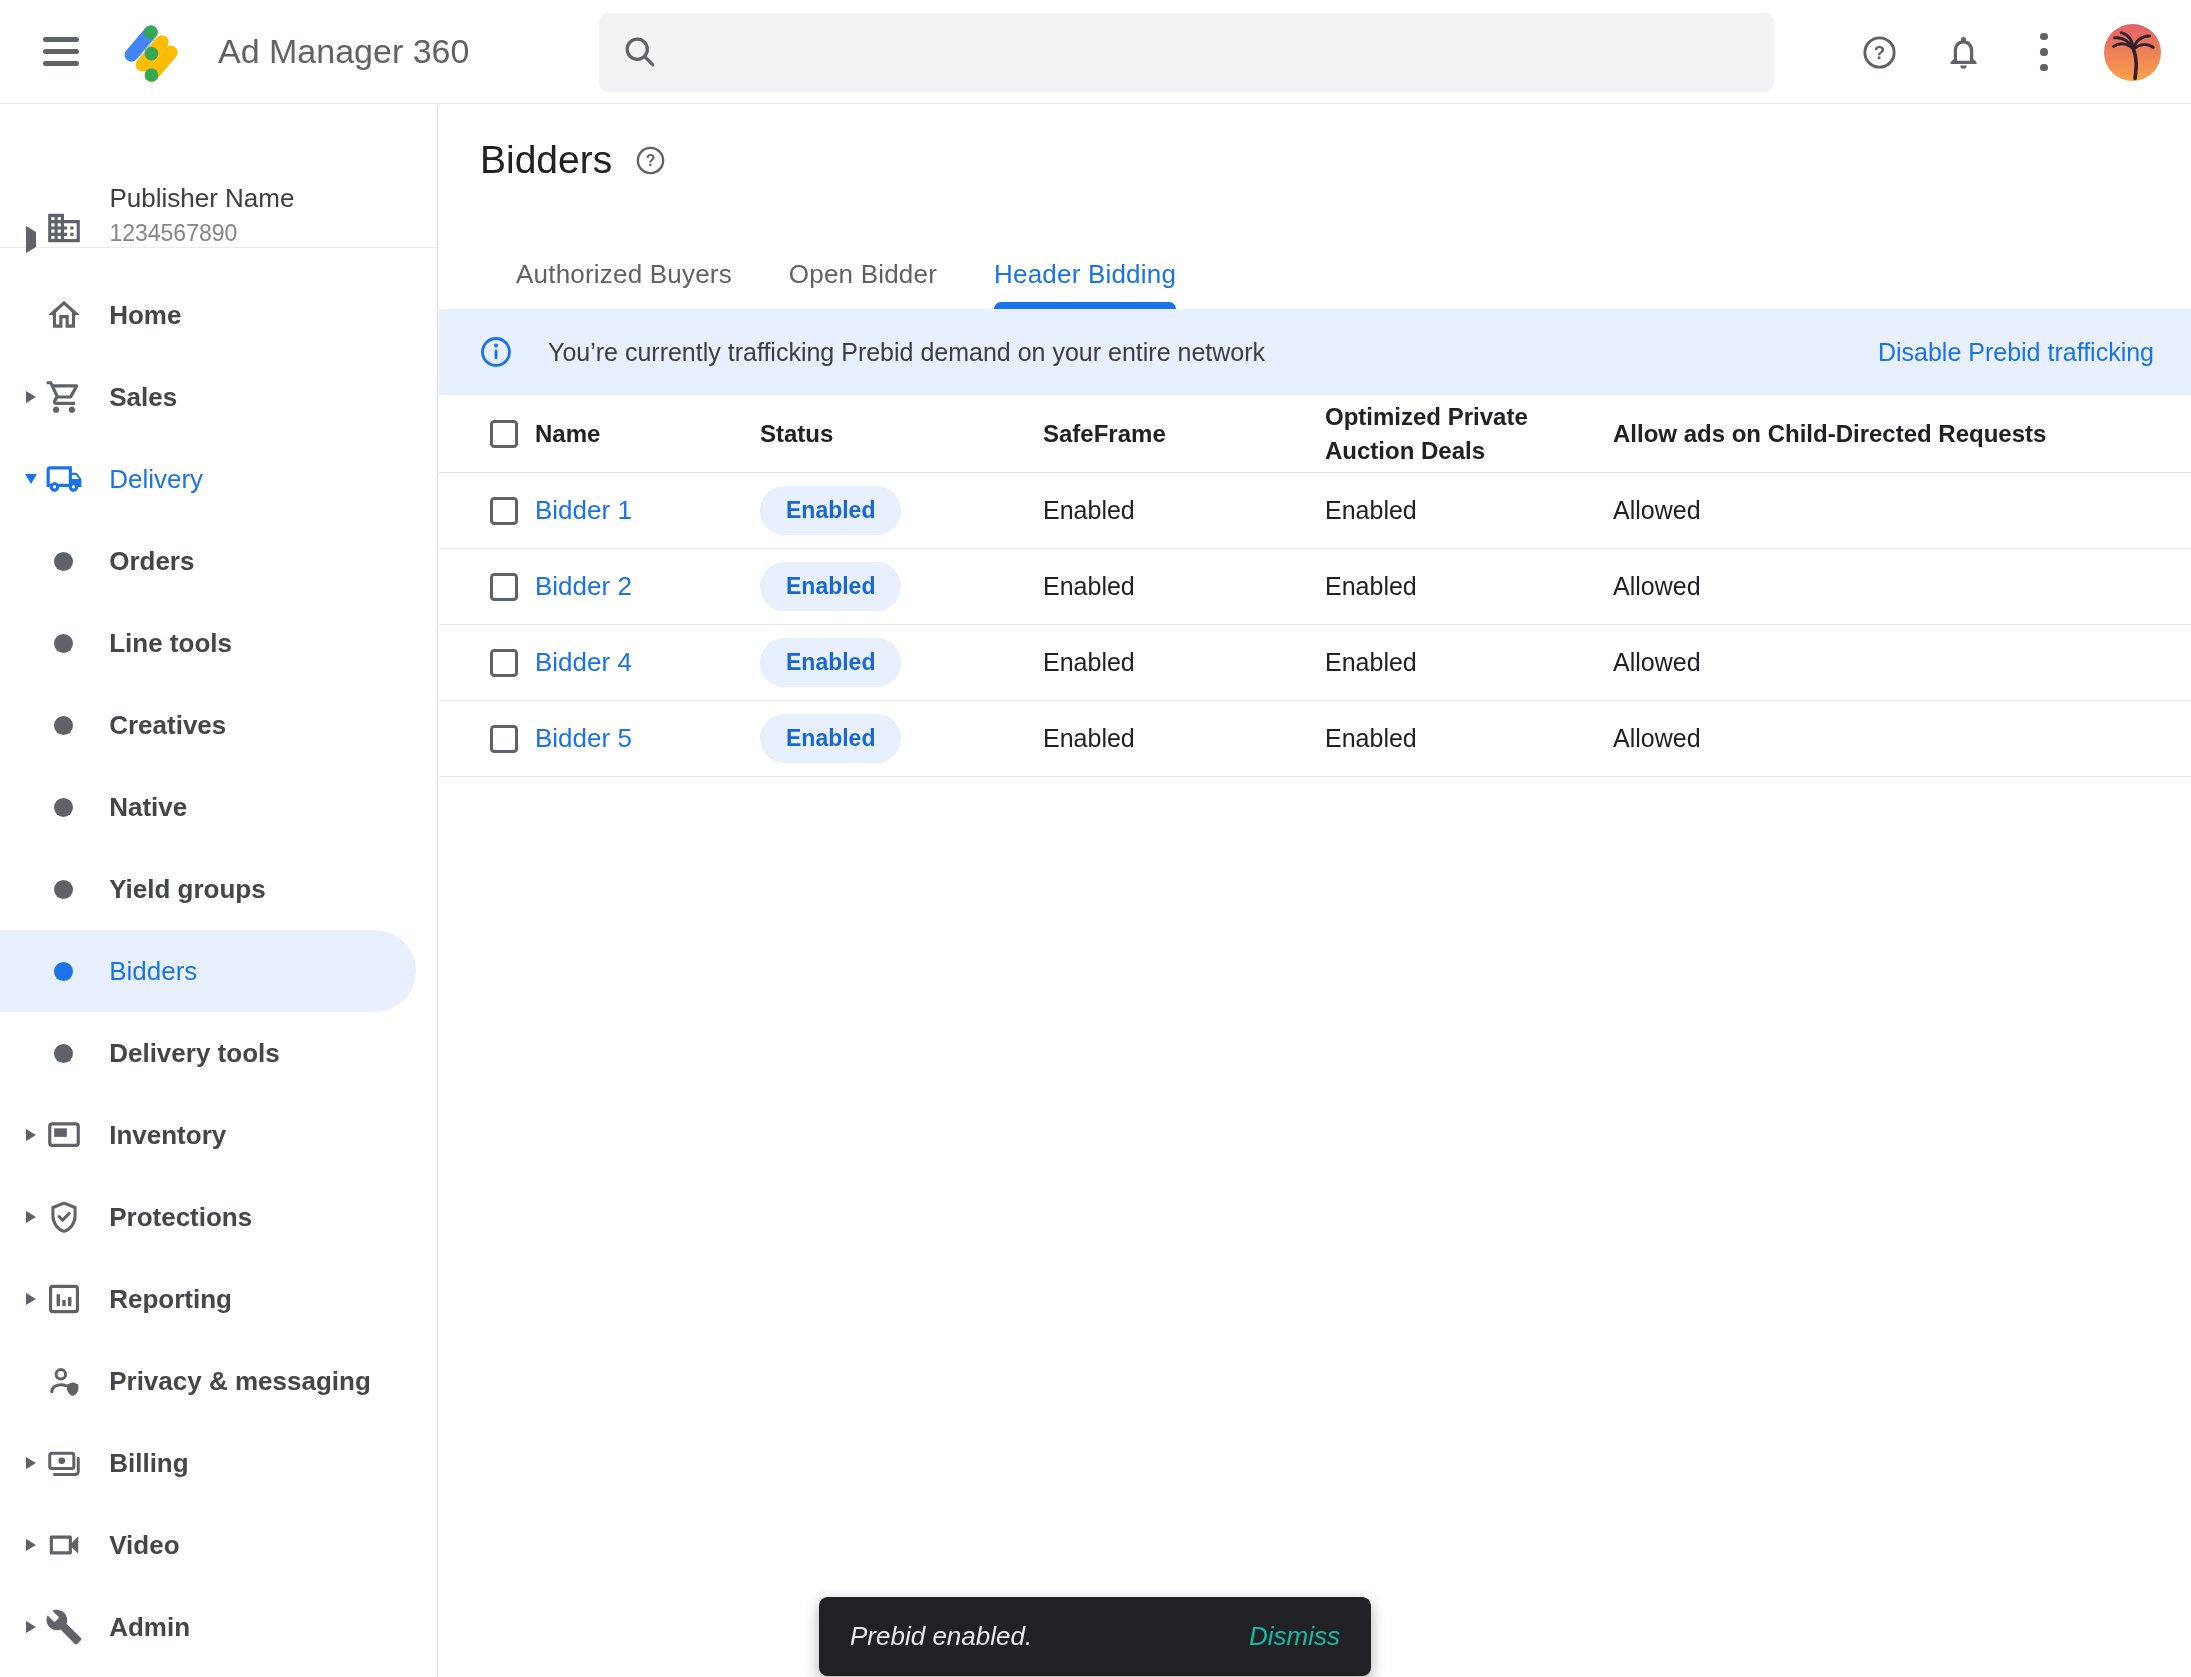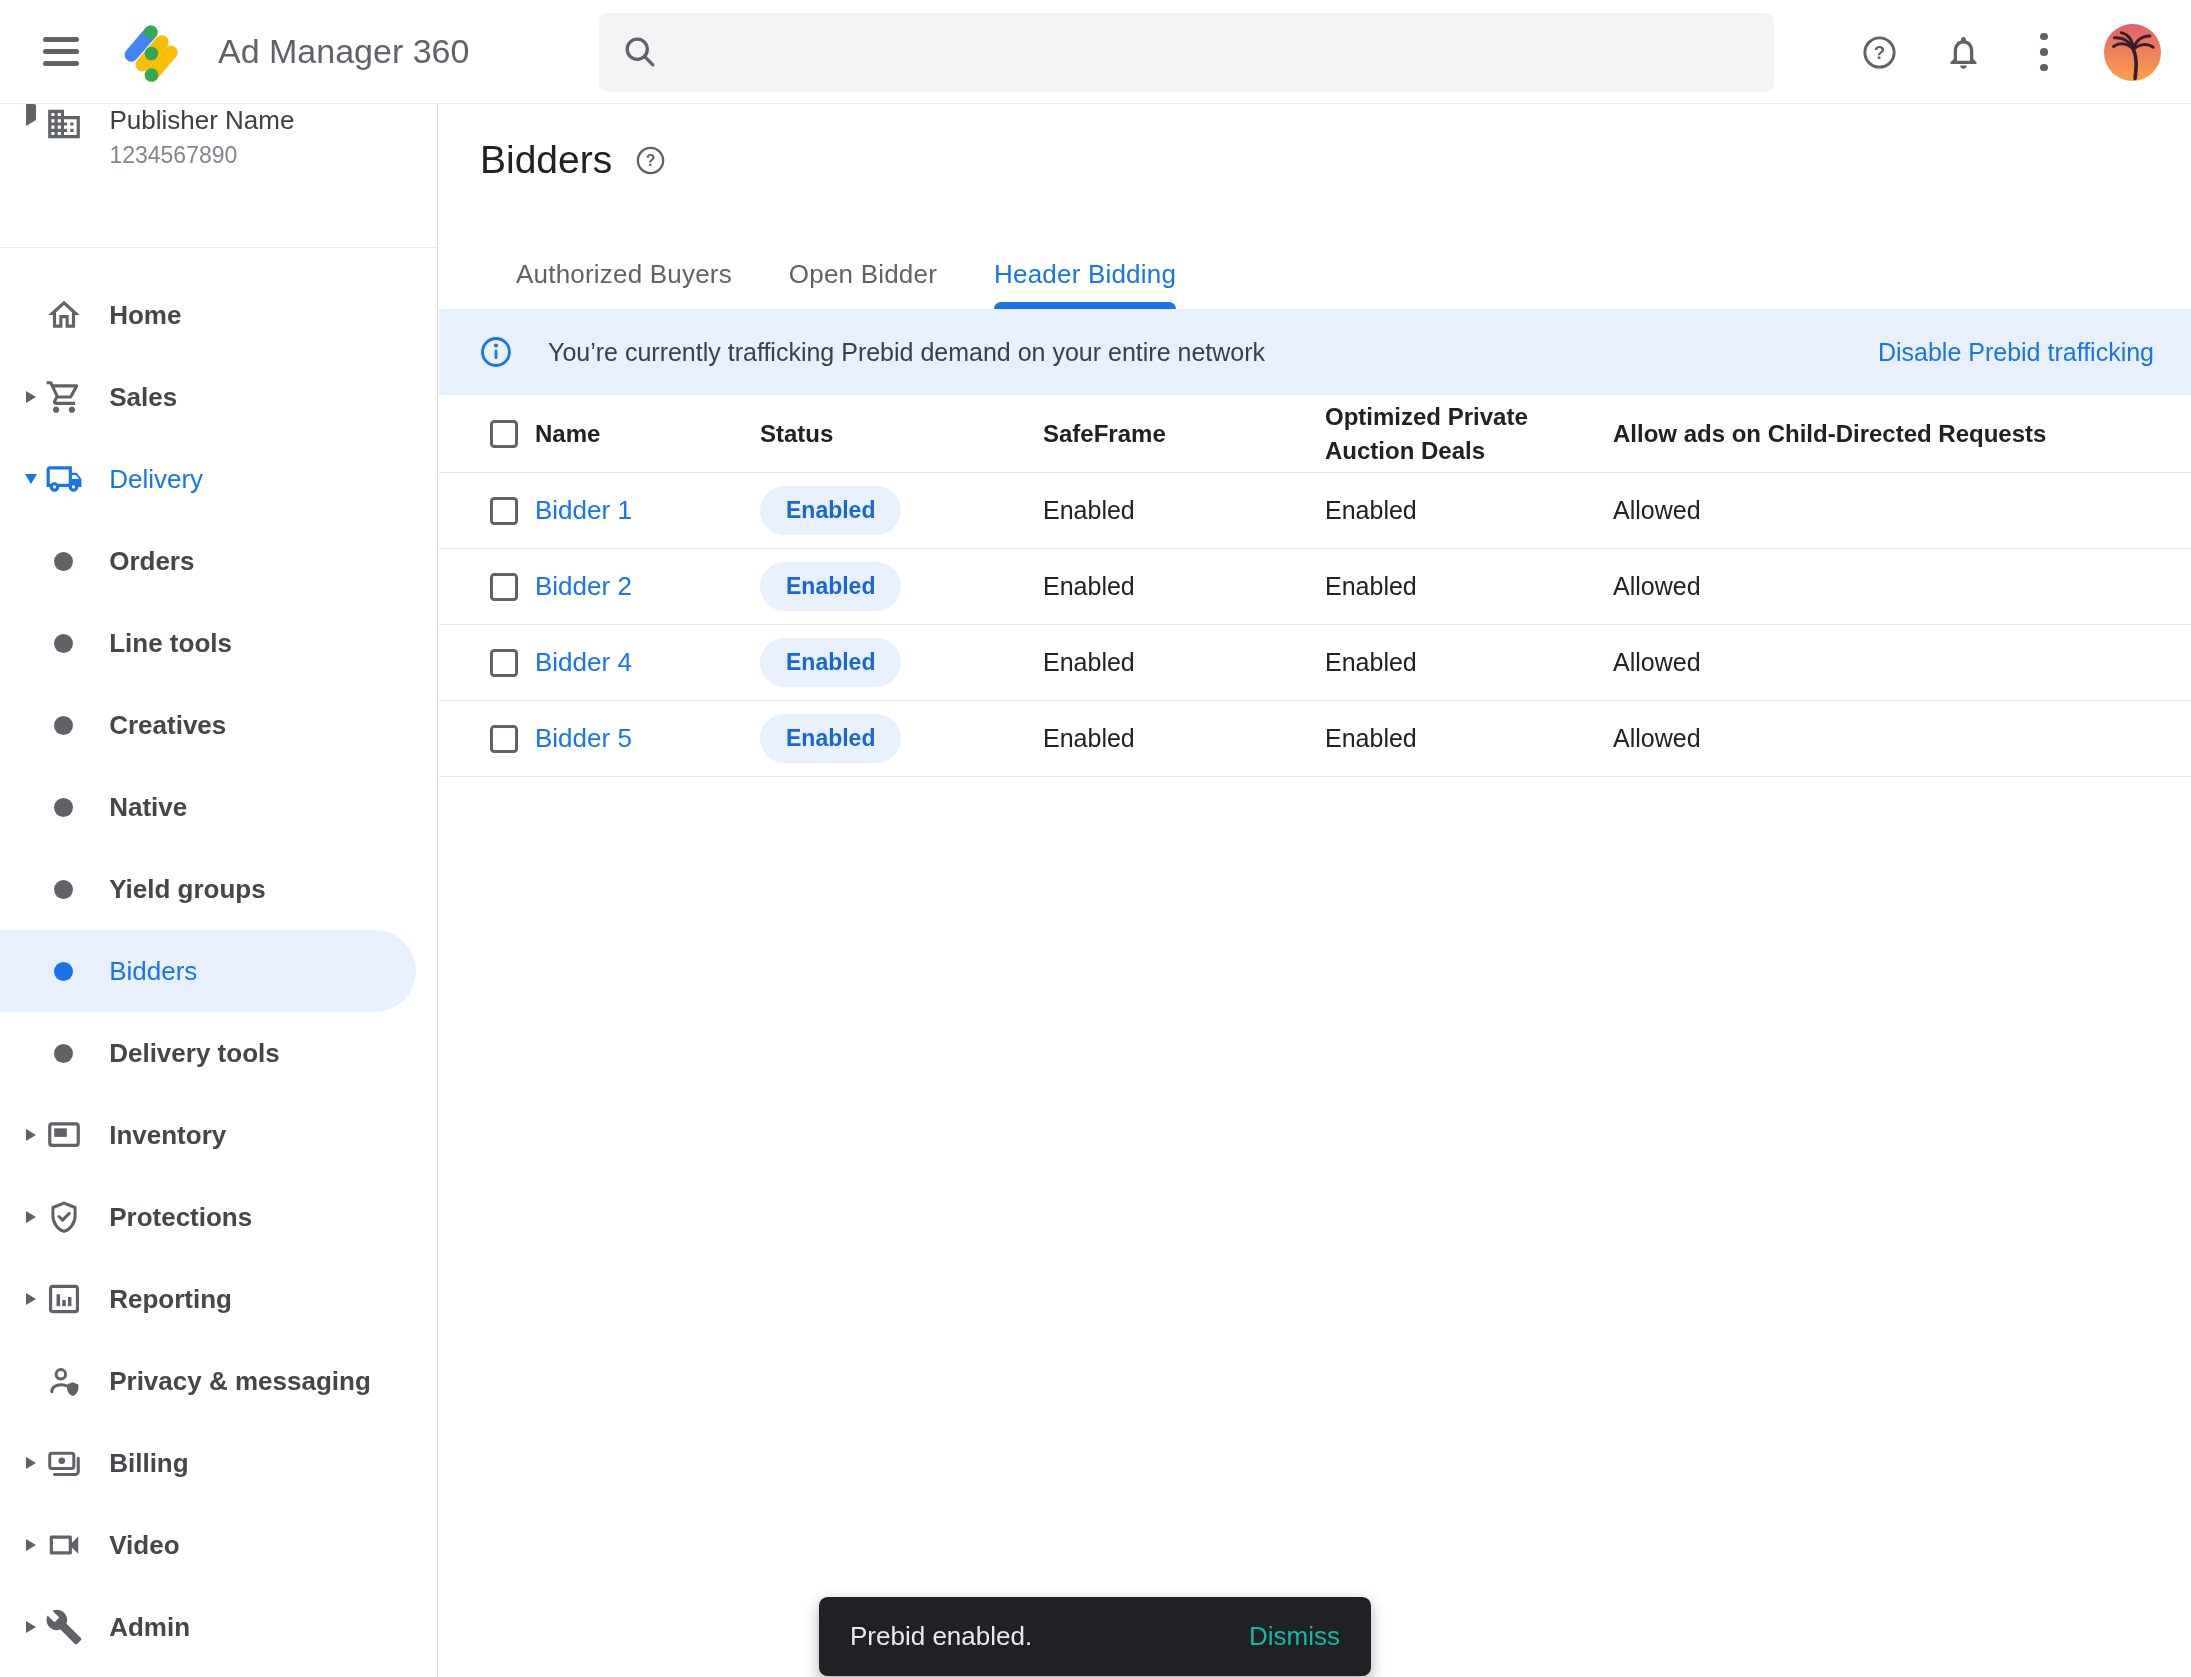--- a/index.html
+++ b/index.html
@@ -29,21 +29,21 @@
   .icon-btn svg { width:39px; height:39px; display:block; }
   .dots { display:flex; flex-direction:column; gap:7.7px; width:34px; align-items:center; cursor:pointer; }
   .dots i { width:7.7px; height:7.7px; border-radius:50%; background:#5f6368; }
   .avatar { width:57px; height:57px; border-radius:50%; overflow:hidden; position:relative; cursor:pointer;
     background:linear-gradient(180deg,#e2606c 0%, #ee7f58 48%, #f9a24c 100%); }
   .avatar svg { position:absolute; inset:0; }
 
   
   .sidebar { position:absolute; top:105px; left:0; width:438px; bottom:0; background:#fff;
     border-right:0.9px solid #dadce0; }
-  .publisher { height:143px; border-bottom:0.9px solid #e8eaed; display:flex; align-items:flex-start; cursor:pointer; }
+  .publisher { height:143px; border-bottom:0.9px solid #e8eaed; display:flex; align-items:flex-end; cursor:pointer; }
   .tri-right { width:0; height:0; border-left:10.3px solid #5f6368;
     border-top:6.8px solid transparent; border-bottom:6.8px solid transparent; }
   .tri-down { width:0; height:0; border-top:10.3px solid #1a73e8;
     border-left:6.8px solid transparent; border-right:6.8px solid transparent; }
   .pub-arrow { margin-left:26px; width:10.3px; }
   .pub-icon { margin-left:8.6px; width:38px; height:38px; }
   .pub-icon svg { width:38px; height:38px; display:block; }
   .pub-text { margin-left:26.5px; }
   .pub-name { font-size:26px; font-weight:500; color:#3c4043; }
   .pub-id { font-size:23px; color:#80868b; margin-top:6px; }
@@ -91,21 +91,21 @@
   .cell-check { padding-left:51px; }
   .checkbox { width:28px; height:28px; border:3px solid #5f6368; border-radius:4.3px;
     background:#fff; display:block; cursor:pointer; }
   .row-link { font-size:26px; color:#1a73e8; cursor:pointer; }
   .pill { display:inline-flex; align-items:center; justify-content:center; height:49px; padding:0 26px;
     background:#e8f0fe; border-radius:25px; color:#1967d2; font-weight:700; font-size:23px; }
 
   
   .snackbar { position:absolute; left:819px; top:1597px; width:552px; height:79px; background:#202124;
     border-radius:8.6px; display:flex; align-items:center; padding:0 31px;
-    box-shadow:0 5.1px 15.4px rgba(0,0,0,0.3); z-index:10; }
+    box-shadow:0 5.1px 15.4px rgba(0,0,0,0.3); z-index:10;font-style:italic; }
   .snackbar-msg { color:#e8eaed; font-size:26px; }
   .snackbar-action { margin-left:auto; color:#14b8a6; font-size:26px; font-weight:500; cursor:pointer; }
 </style>
 </head>
 <body>
 
 <div class="topbar">
   <div class="hamburger">
       <i></i>
       <i></i>

